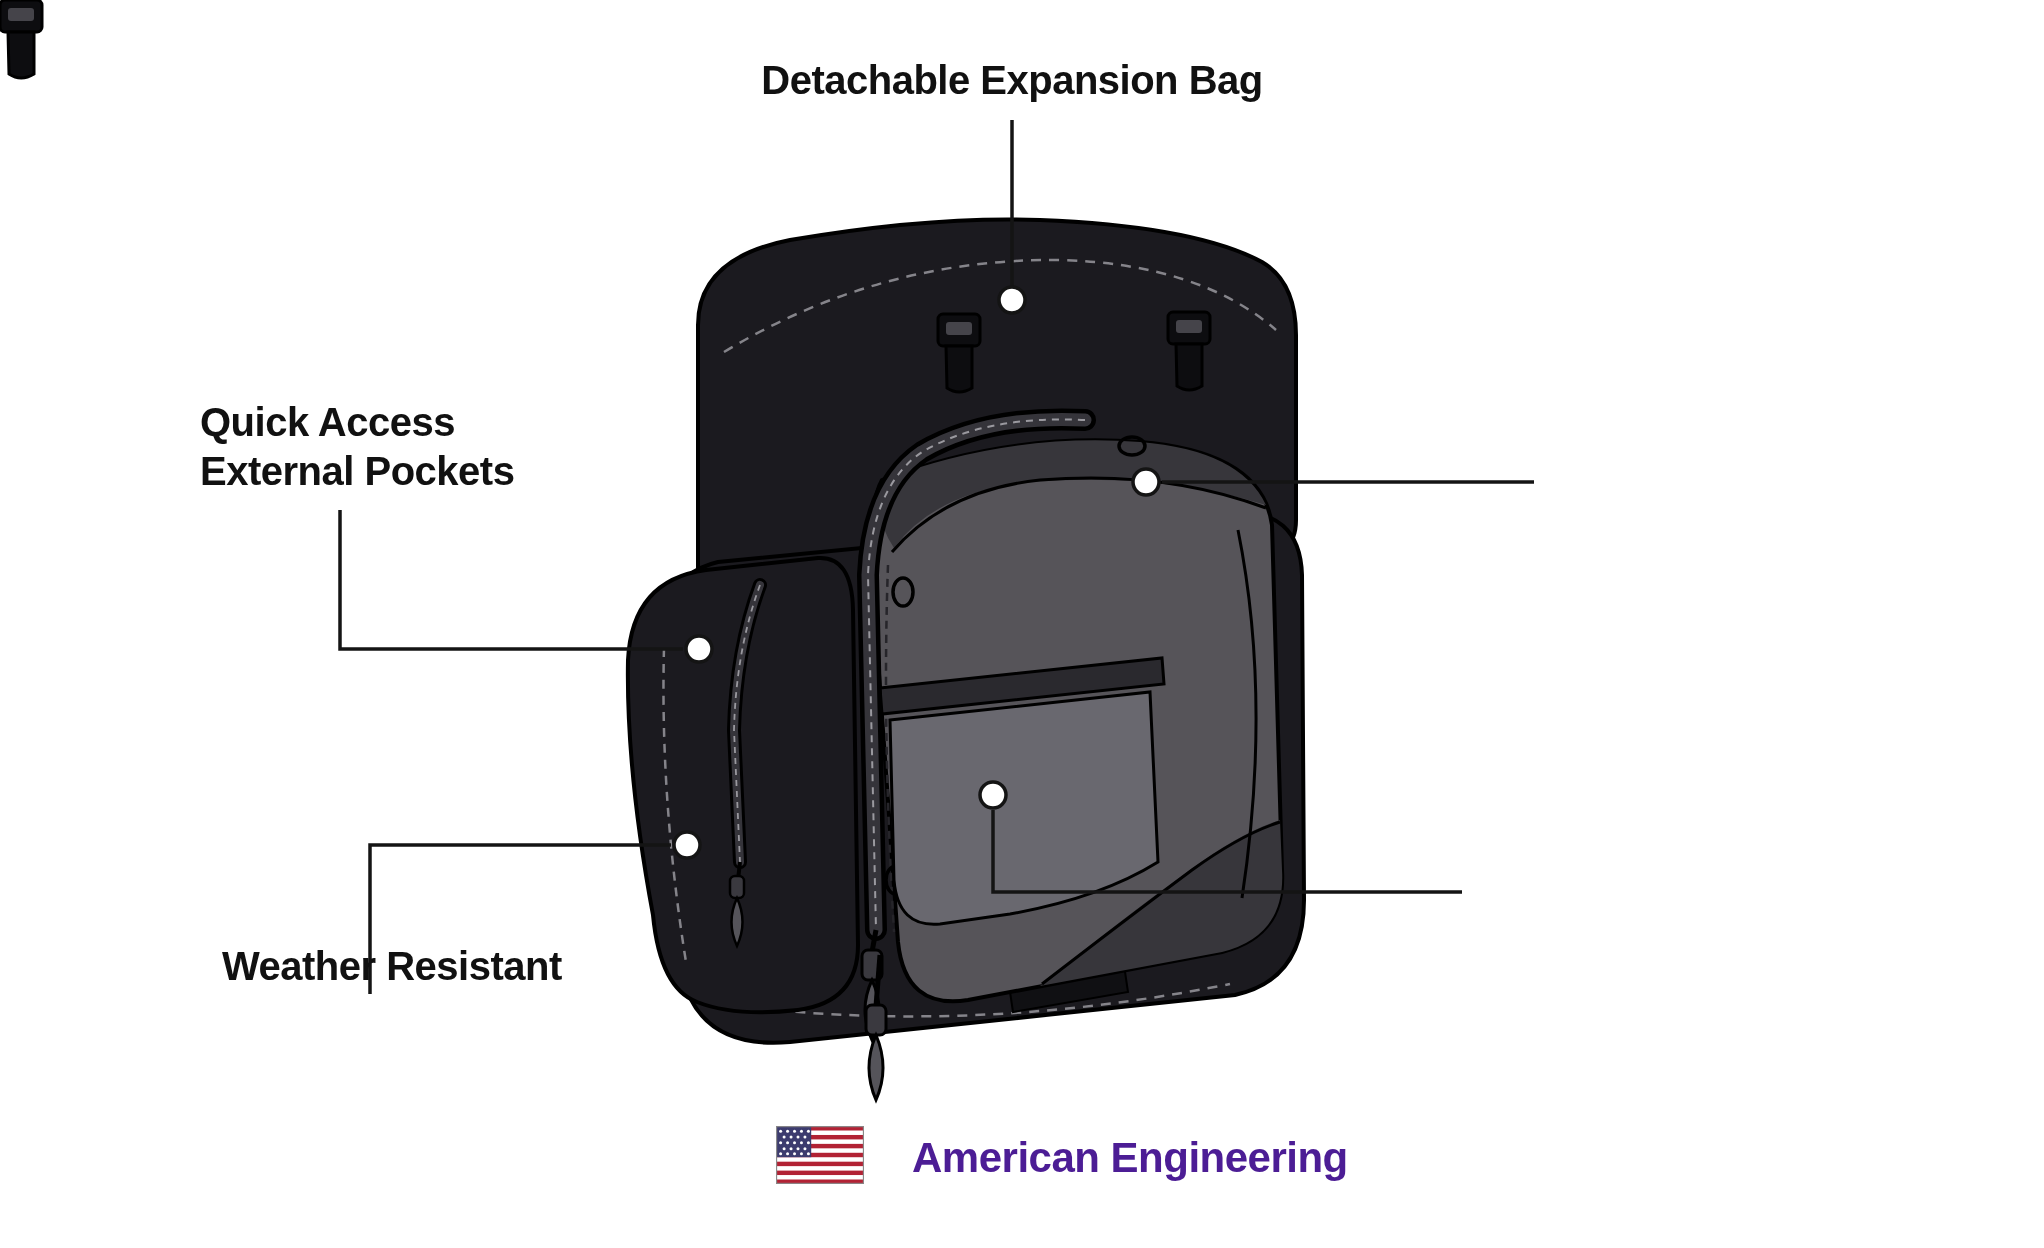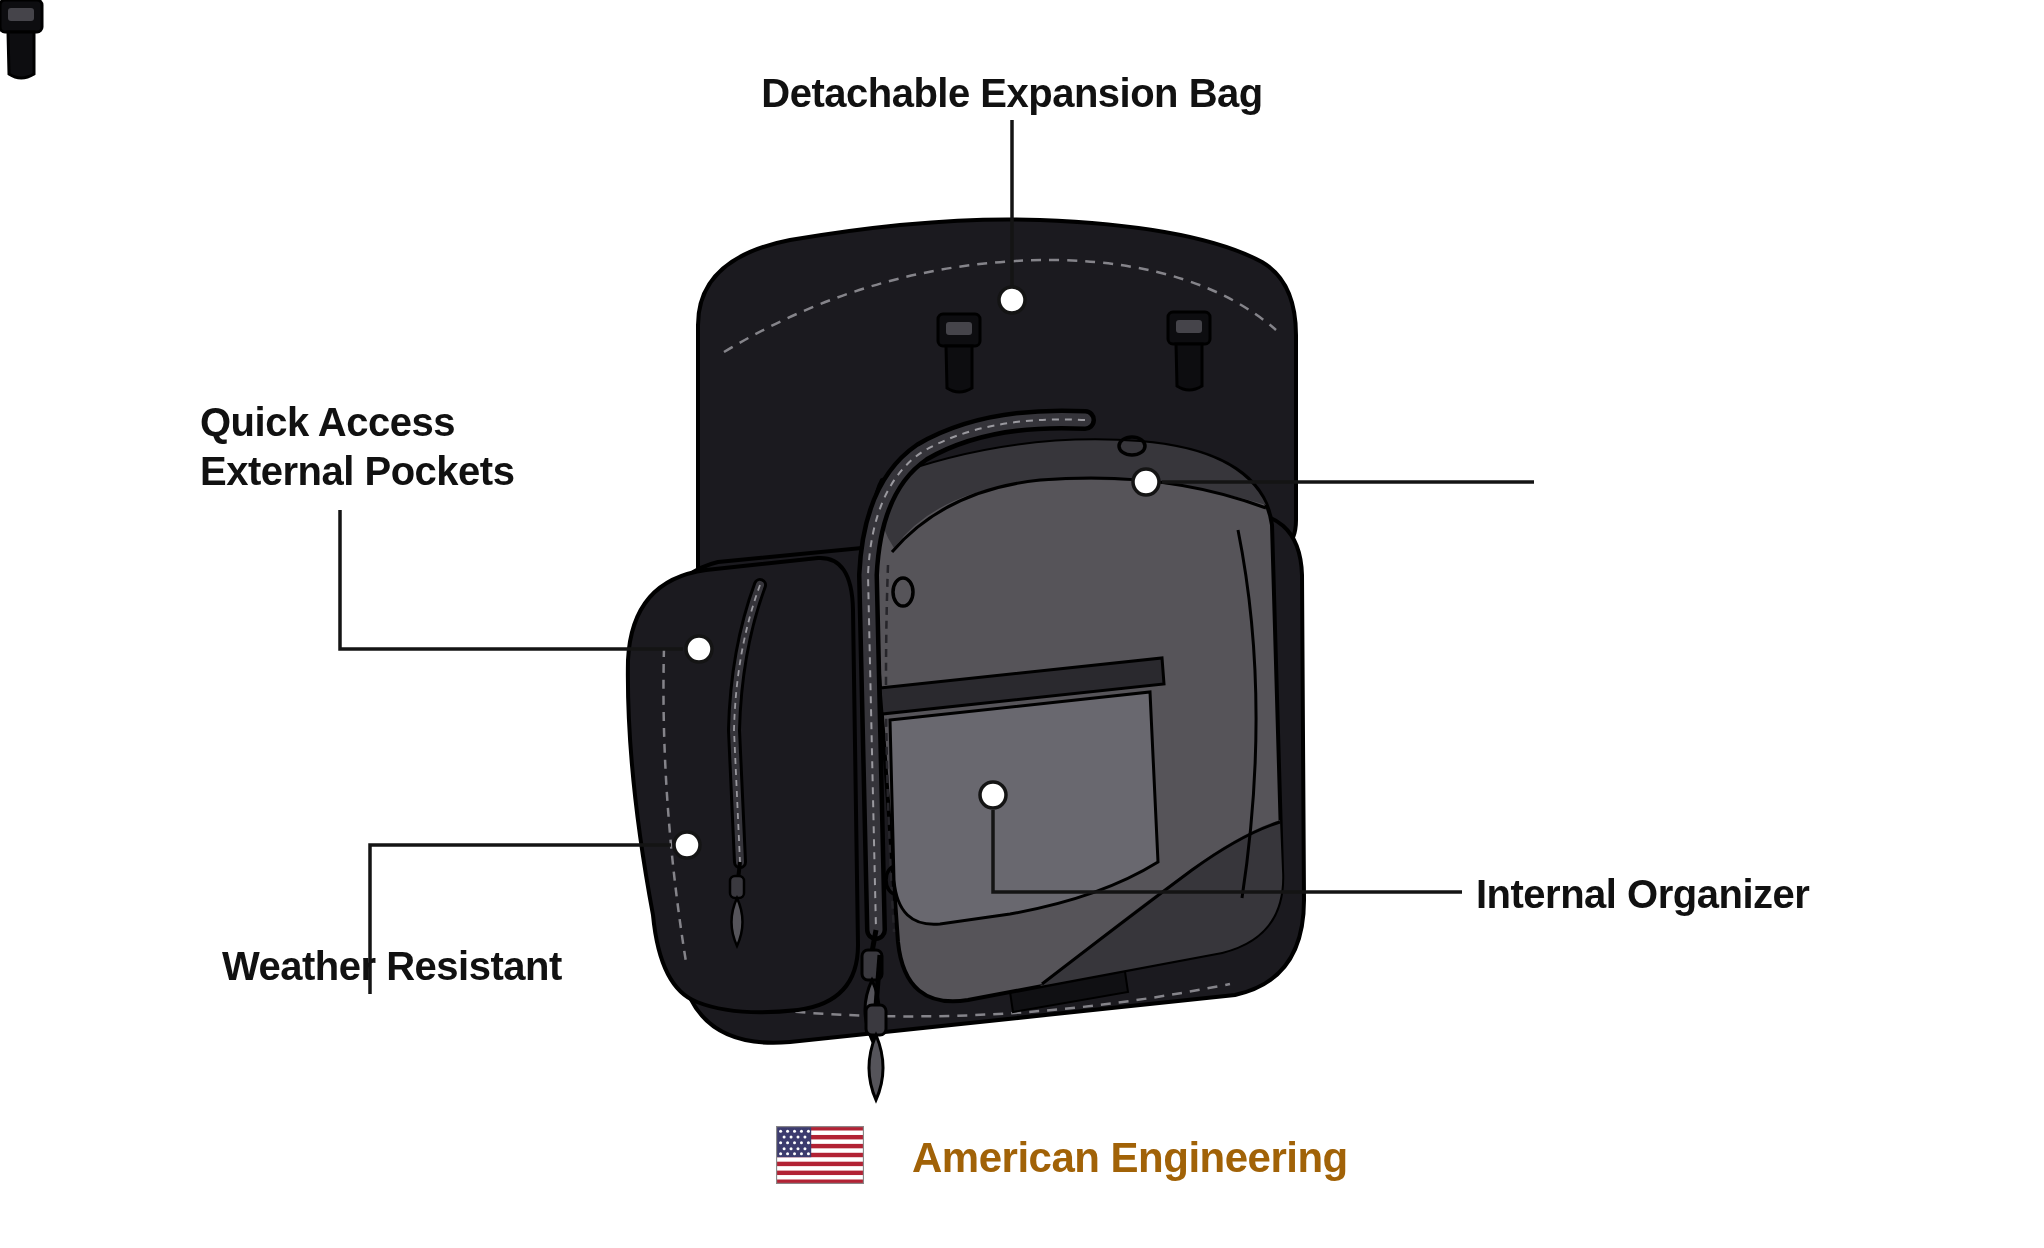--- a/index.html
+++ b/index.html
@@ -24,26 +24,26 @@
   }
   .label {
     position: absolute;
     font-weight: 700;
     font-size: 40px;
     line-height: 1.22;
     color: #111111;
     letter-spacing: -0.5px;
     white-space: pre-line;
   }
-  .label.center { text-align: center; margin-top: 13px; }
+  .label.center { text-align: center; }
   .footer-label {
     position: absolute;
     font-weight: 700;
     font-size: 42px;
-    color: #a16207;
+    color: #4c1d95;
     letter-spacing: -0.5px;
   }
   .flag {
     position: absolute;
     left: 776px;
     top: 1126px;
     width: 88px;
     height: 58px;
   }
 </style>
@@ -142,21 +142,20 @@
       <circle cx="993" cy="795" r="13"></circle>
     </g>
   </svg>
 
   <div class="label center" style="left:712px; top:56px; width:600px;">Detachable Expansion Bag</div>
 
   <div class="label" style="left:200px; top:398px;">Quick Access
 External Pockets</div>
 
 
-  <div class="label" style="left:1476px; top:870px;">Internal Organizer</div>
 
   <div class="label" style="left:222px; top:942px;">Weather Resistant</div>
 
   <div>
     <svg class="flag" viewBox="0 0 76 50">
       <rect x="0" y="0" width="76" height="50" fill="#b22234"></rect>
       <rect x="0" y="3.85" width="76" height="3.85" fill="#ffffff"></rect>
       <rect x="0" y="11.54" width="76" height="3.85" fill="#ffffff"></rect>
       <rect x="0" y="19.23" width="76" height="3.85" fill="#ffffff"></rect>
       <rect x="0" y="26.92" width="76" height="3.85" fill="#ffffff"></rect>

